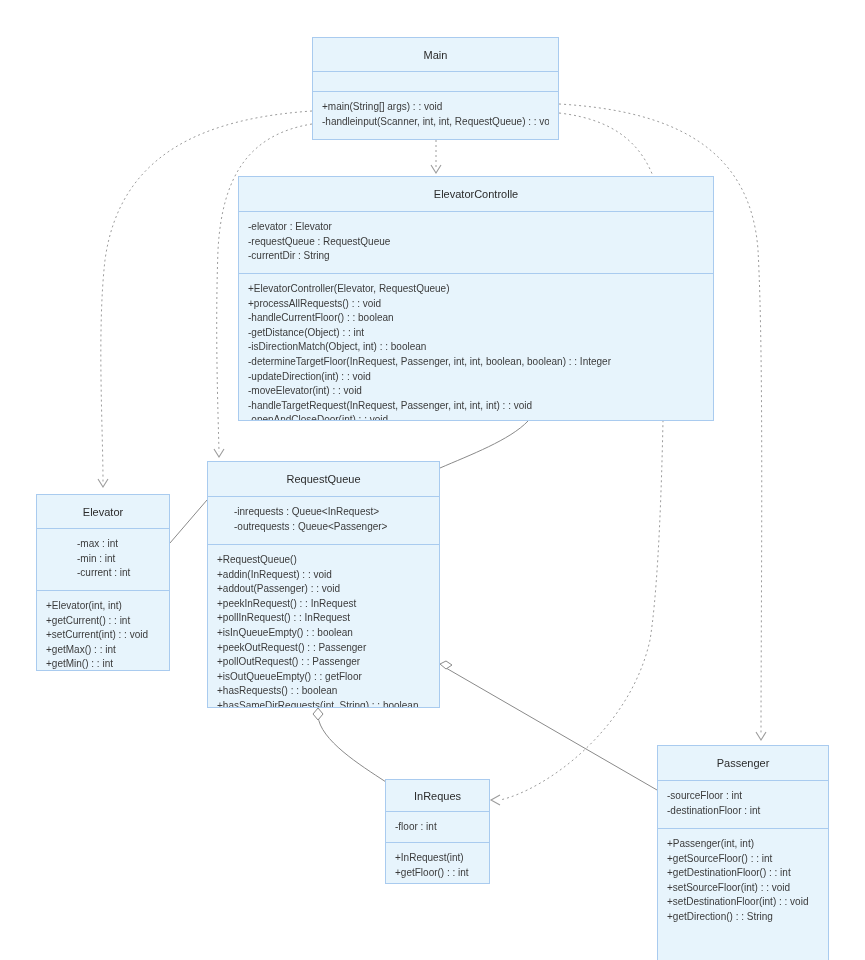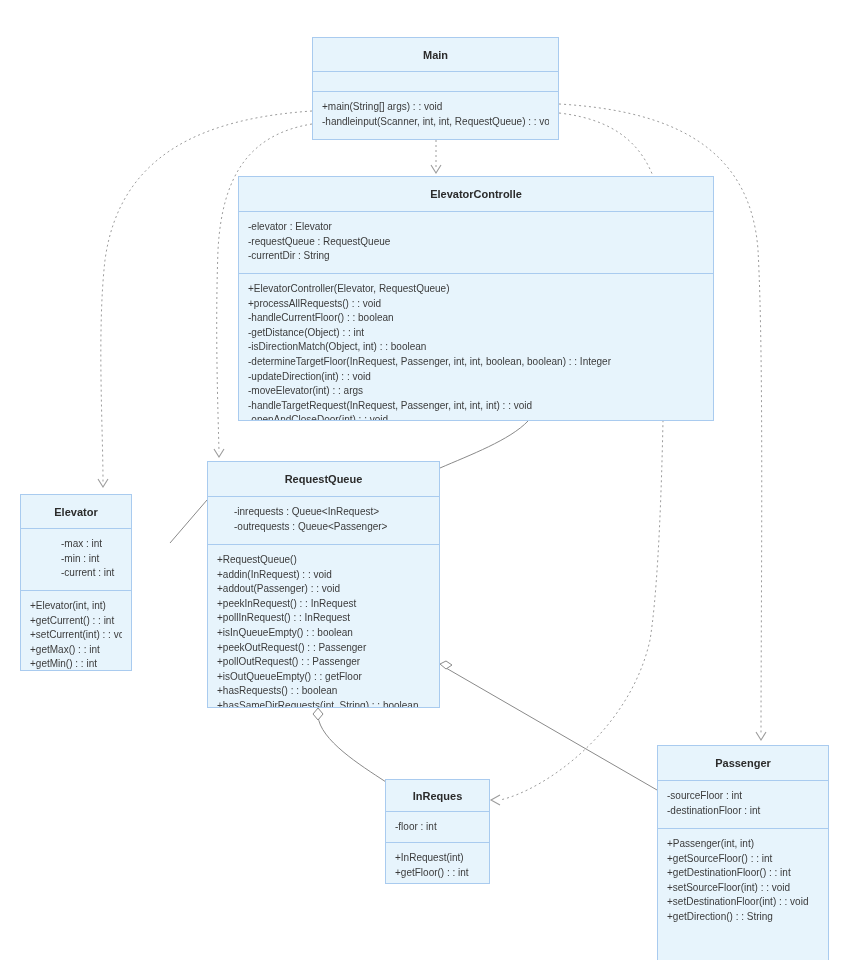--- a/index.html
+++ b/index.html
@@ -34,21 +34,21 @@
   .uml-class {
     position: absolute;
     box-sizing: border-box;
     background: #e7f4fc;
     border: 1px solid #a9cbef;
     z-index: 2;
     overflow: hidden;
   }
   .uml-title {
     text-align: center;
-    font-weight: bold;
+    font-weight: normal;
     font-size: 11px;
     color: #2b2b2b;
     white-space: nowrap;
     overflow: hidden;
     padding: 0 20px;
     box-sizing: border-box;
     display: flex;
     align-items: center;
     justify-content: center;
   }
@@ -144,21 +144,21 @@
       <div class="uml-member">-currentDir : String</div>
     </div>
     <div class="uml-compartment">
       <div class="uml-member">+ElevatorController(Elevator, RequestQueue)</div>
       <div class="uml-member">+processAllRequests() : : void</div>
       <div class="uml-member">-handleCurrentFloor() : : boolean</div>
       <div class="uml-member">-getDistance(Object) : : int</div>
       <div class="uml-member">-isDirectionMatch(Object, int) : : boolean</div>
       <div class="uml-member">-determineTargetFloor(InRequest, Passenger, int, int, boolean, boolean) : : Integer</div>
       <div class="uml-member">-updateDirection(int) : : void</div>
-      <div class="uml-member">-moveElevator(int) : : args</div>
+      <div class="uml-member">-moveElevator(int) : : void</div>
       <div class="uml-member">-handleTargetRequest(InRequest, Passenger, int, int, int) : : void</div>
       <div class="uml-member">-openAndCloseDoor(int) : : void</div>
     </div>
   </div>
 
   <div class="uml-class" style="left:207px; top:461px; width:233px; height:247px;">
     <div class="uml-title" style="height:34px;">RequestQueue</div>
     <div class="uml-compartment" style="height:48px;padding-left:26px;">
       <div class="uml-member">-inrequests : Queue&lt;InRequest&gt;</div>
       <div class="uml-member">-outrequests : Queue&lt;Passenger&gt;</div>
@@ -171,21 +171,21 @@
       <div class="uml-member">+pollInRequest() : : InRequest</div>
       <div class="uml-member">+isInQueueEmpty() : : boolean</div>
       <div class="uml-member">+peekOutRequest() : : Passenger</div>
       <div class="uml-member">+pollOutRequest() : : Passenger</div>
       <div class="uml-member">+isOutQueueEmpty() : : getFloor</div>
       <div class="uml-member">+hasRequests() : : boolean</div>
       <div class="uml-member">+hasSameDirRequests(int, String) : : boolean</div>
     </div>
   </div>
 
-  <div class="uml-class" style="left:20px; top:494px; width:112px; height:177px;">
+  <div class="uml-class" style="left:36px; top:494px; width:134px; height:177px;">
     <div class="uml-title" style="height:33px;">Elevator</div>
     <div class="uml-compartment" style="height:62px;padding-left:40px;">
       <div class="uml-member">-max : int</div>
       <div class="uml-member">-min : int</div>
       <div class="uml-member">-current : int</div>
     </div>
     <div class="uml-compartment">
       <div class="uml-member">+Elevator(int, int)</div>
       <div class="uml-member">+getCurrent() : : int</div>
       <div class="uml-member">+setCurrent(int) : : void</div>

